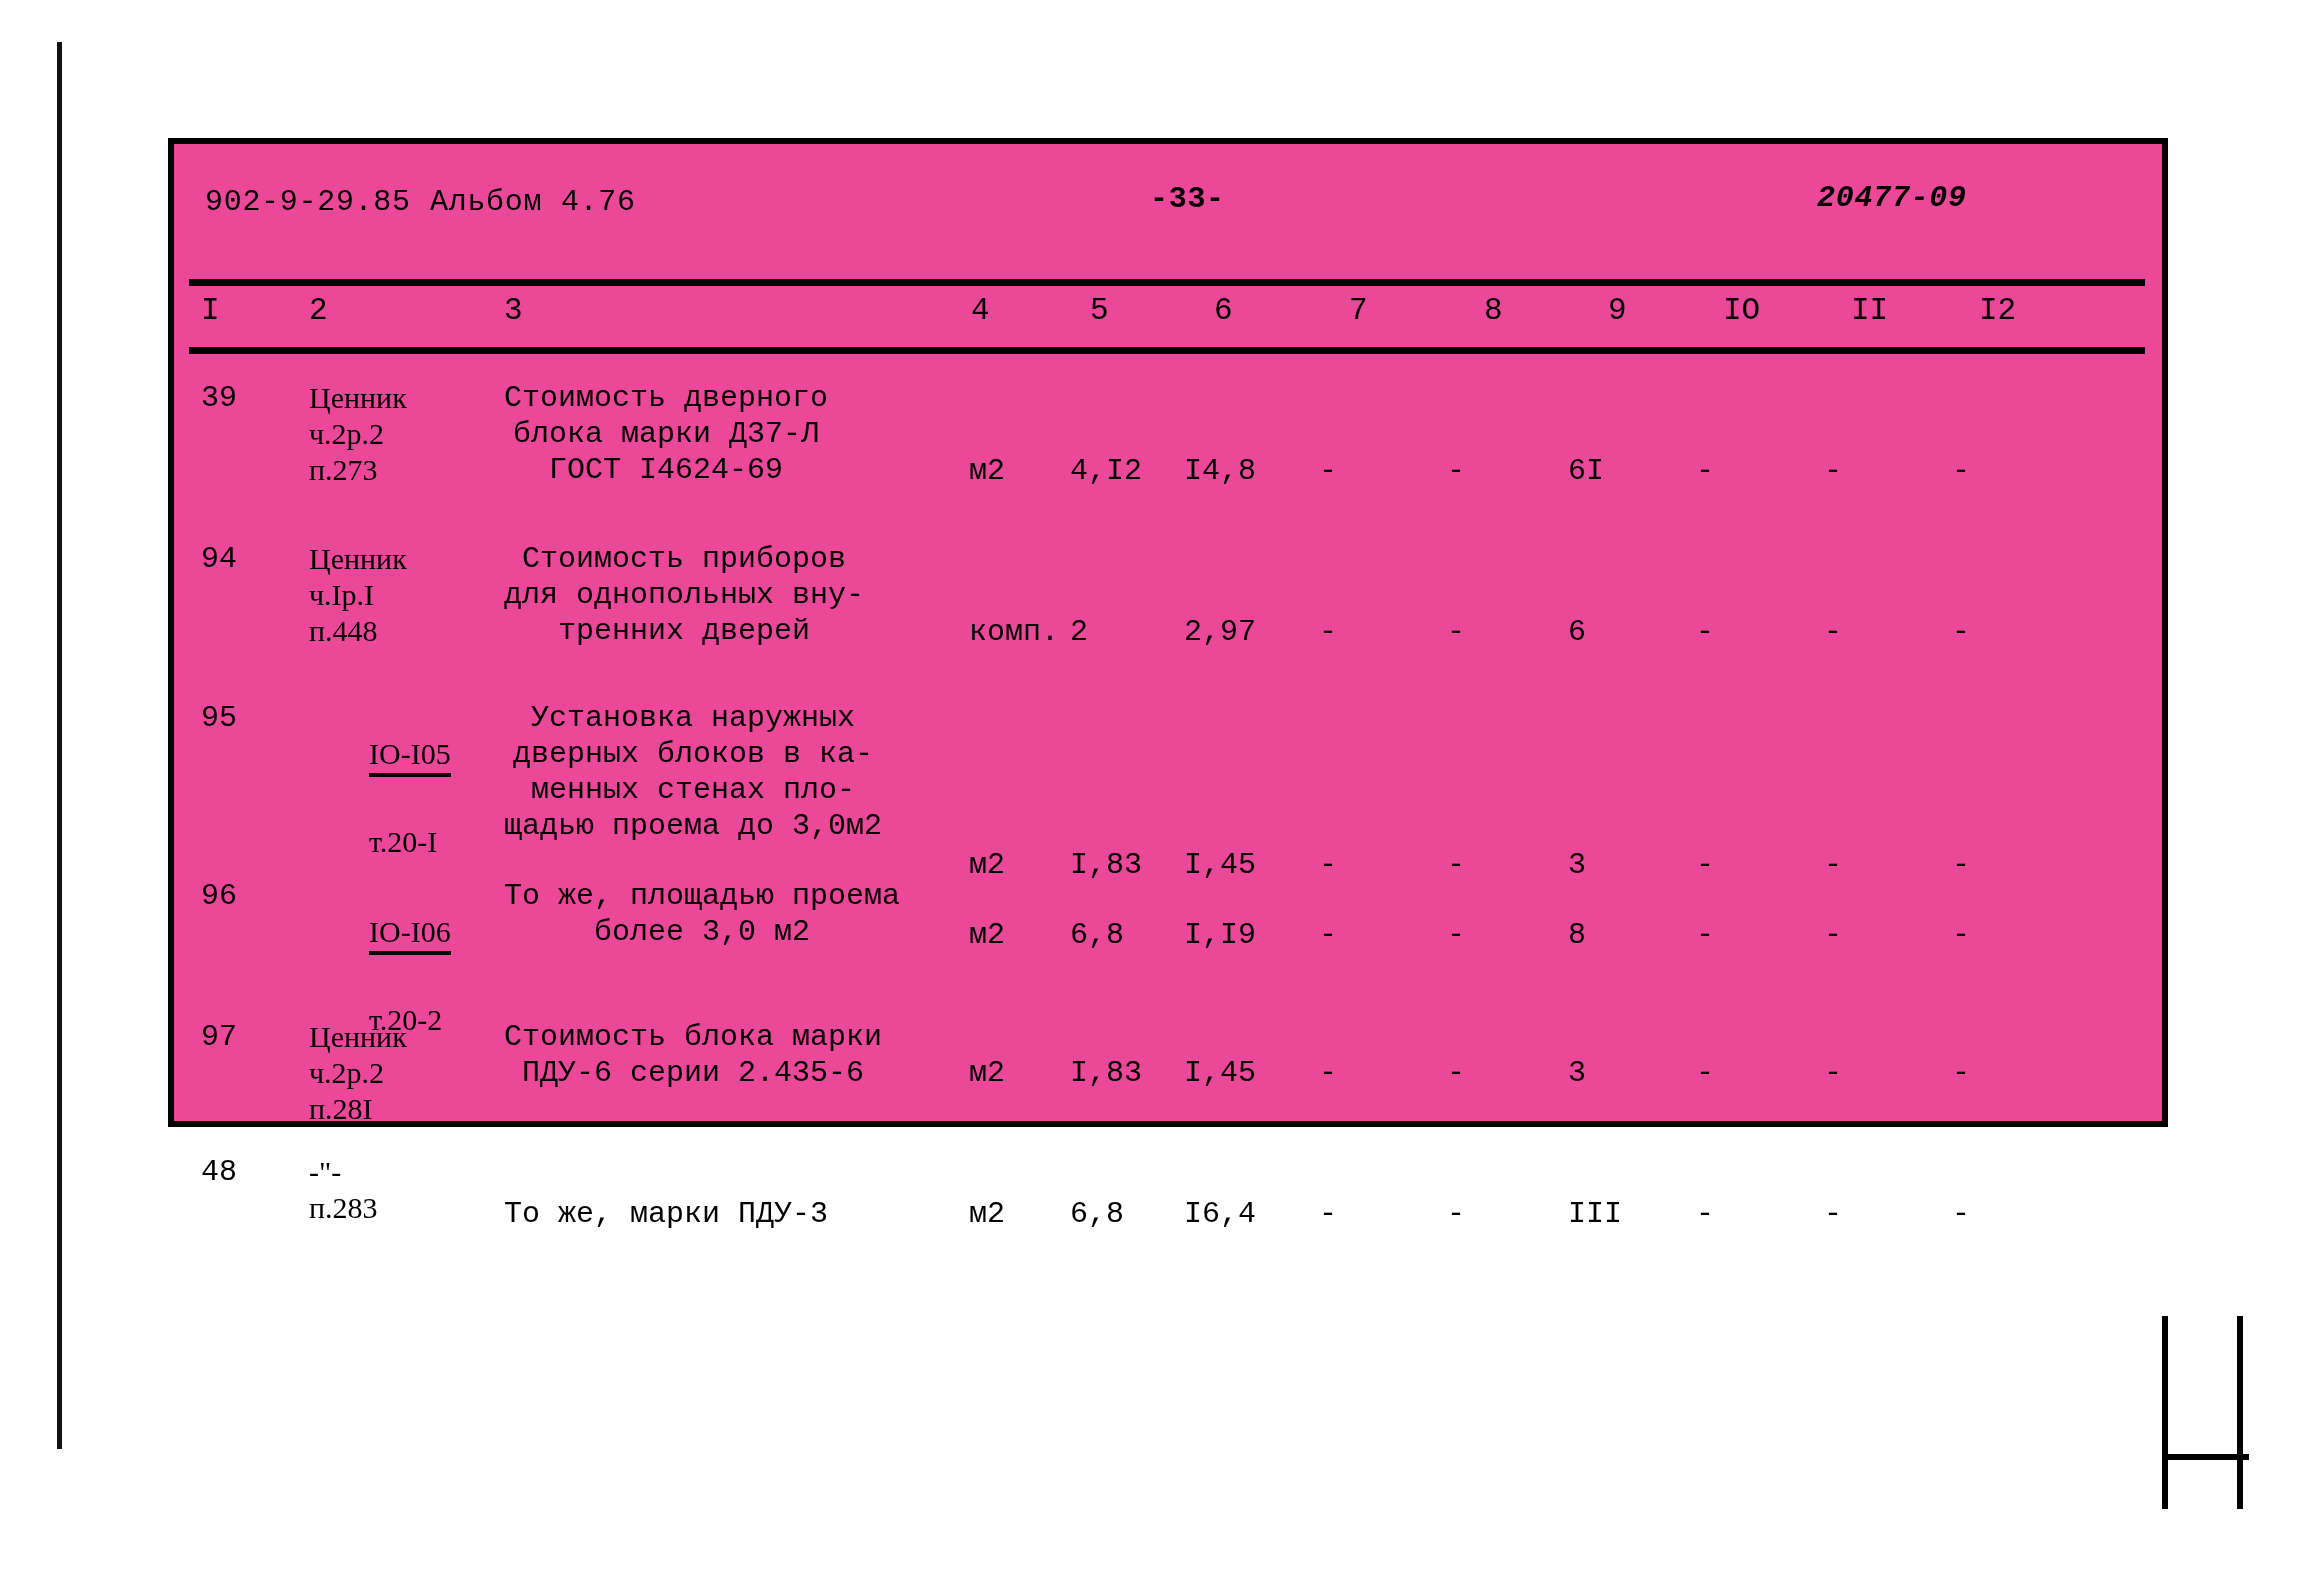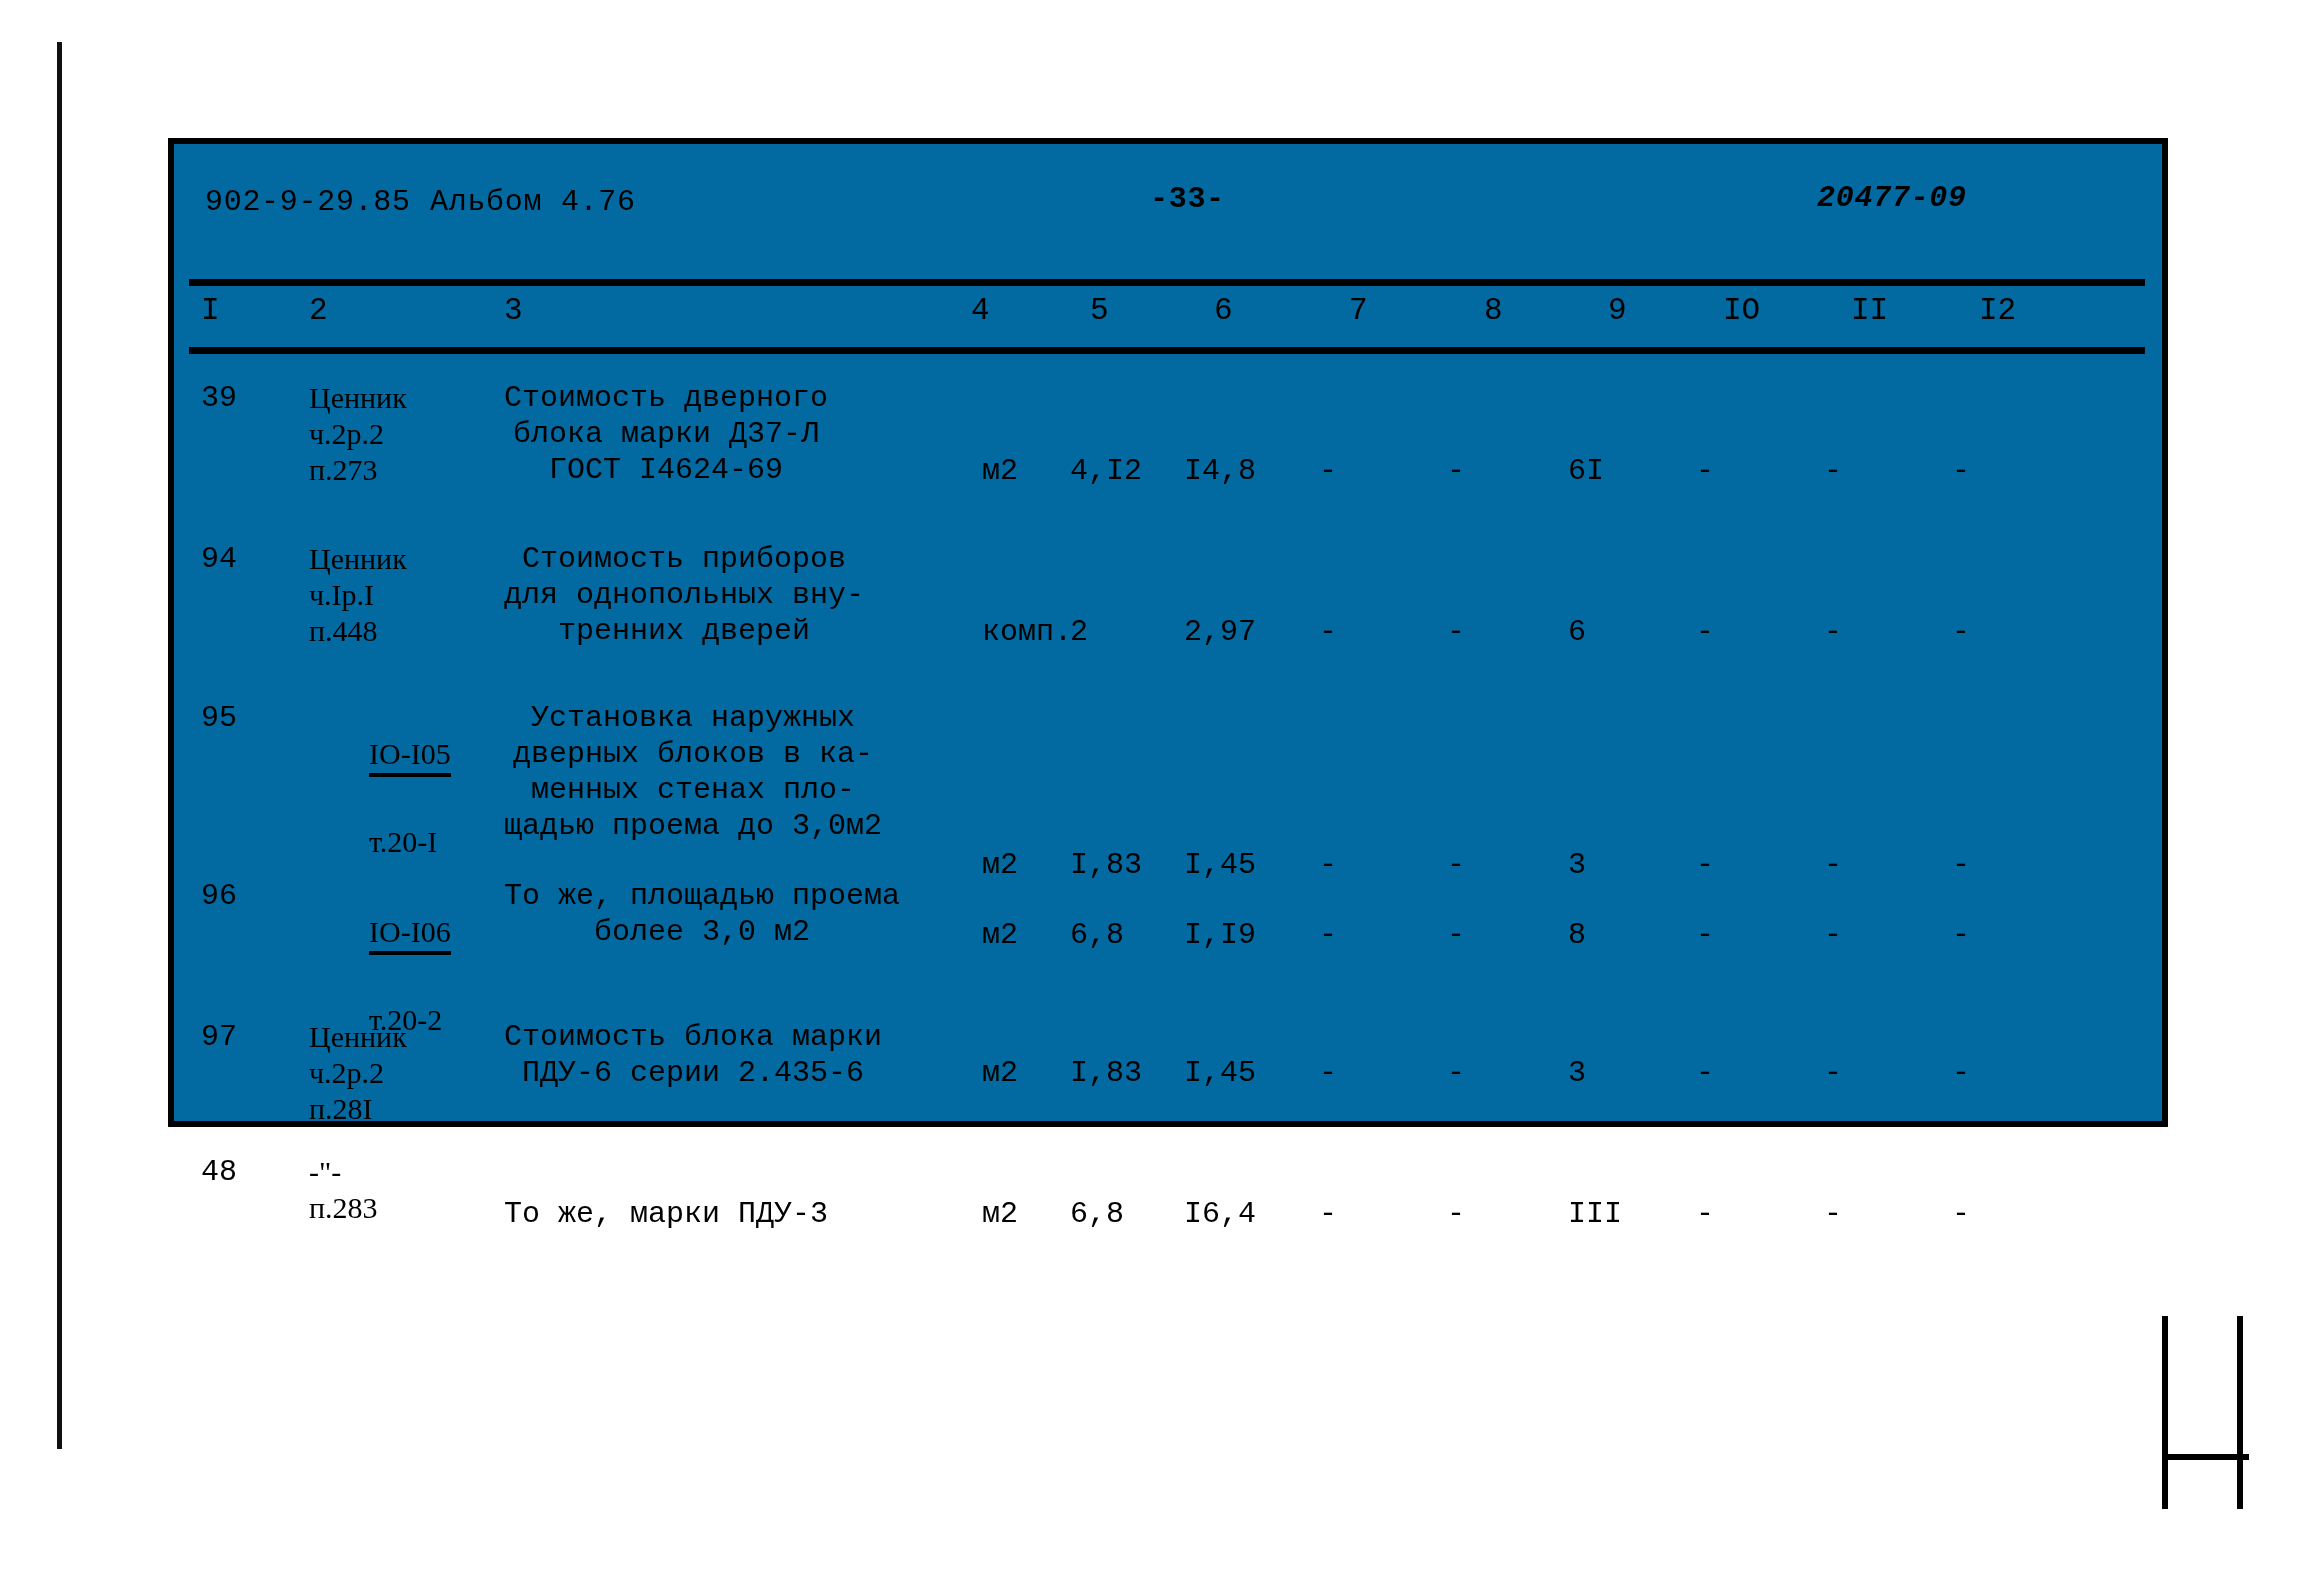--- a/index.html
+++ b/index.html
@@ -27,21 +27,21 @@
   }
 
   .sheet-frame {
     position: absolute;
     left: 168px;
     top: 138px;
     width: 2000px;
     height: 989px;
     border: 6px solid #000000;
     box-sizing: border-box;
-    background: #0369a1;
+    background: #ec4899;
   }
 
   
   .stamp-box {
     position: absolute;
     left: 2162px;
     top: 1316px;
     width: 81px;
     height: 193px;
     border-left: 6px solid #000000;
@@ -120,21 +120,21 @@
     position: absolute;
     font-size: 30px;
     line-height: 36px;
     white-space: pre;
     font-family: "Liberation Mono", "DejaVu Sans Mono", monospace;
   }
 
   .c-num    { left: 27px;  text-align: left; }
   .c-code   { left: 135px; text-align: left; font-family: Liberation Serif, serif; }
   .c-desc   { left: 330px; text-align: center; }
-  .c-unit   { left: 795px; text-align: left; margin-left: 13px; }
+  .c-unit   { left: 795px; text-align: left; }
   .c-v5     { left: 896px; }
   .c-v6     { left: 1010px; }
   .c-v7     { left: 1145px; }
   .c-v8     { left: 1273px; }
   .c-v9     { left: 1394px; }
   .c-v10    { left: 1522px; }
   .c-v11    { left: 1650px; }
   .c-v12    { left: 1778px; }
 
   .code-underline {

